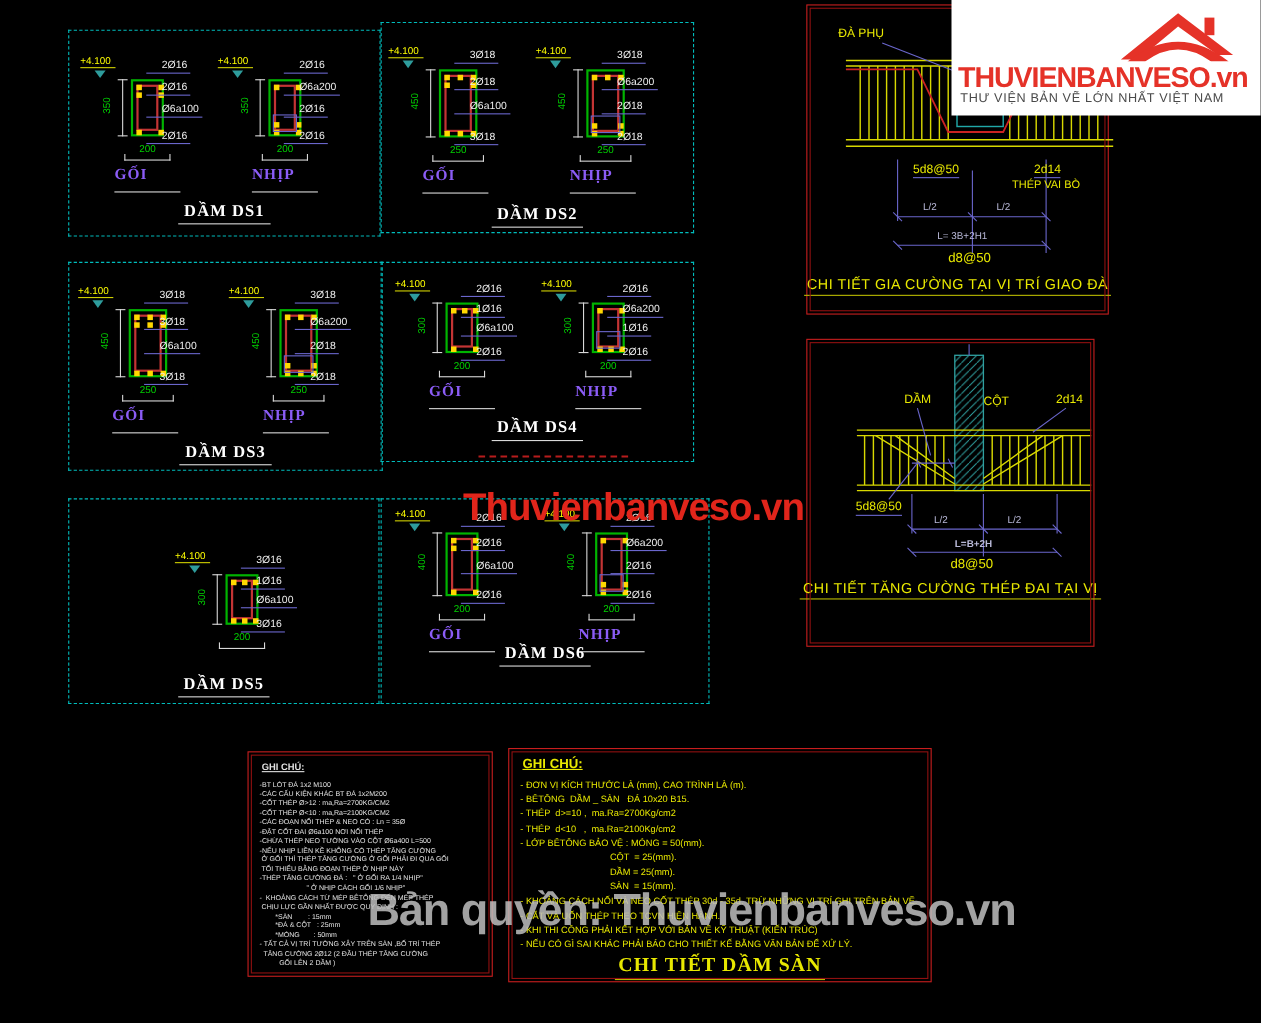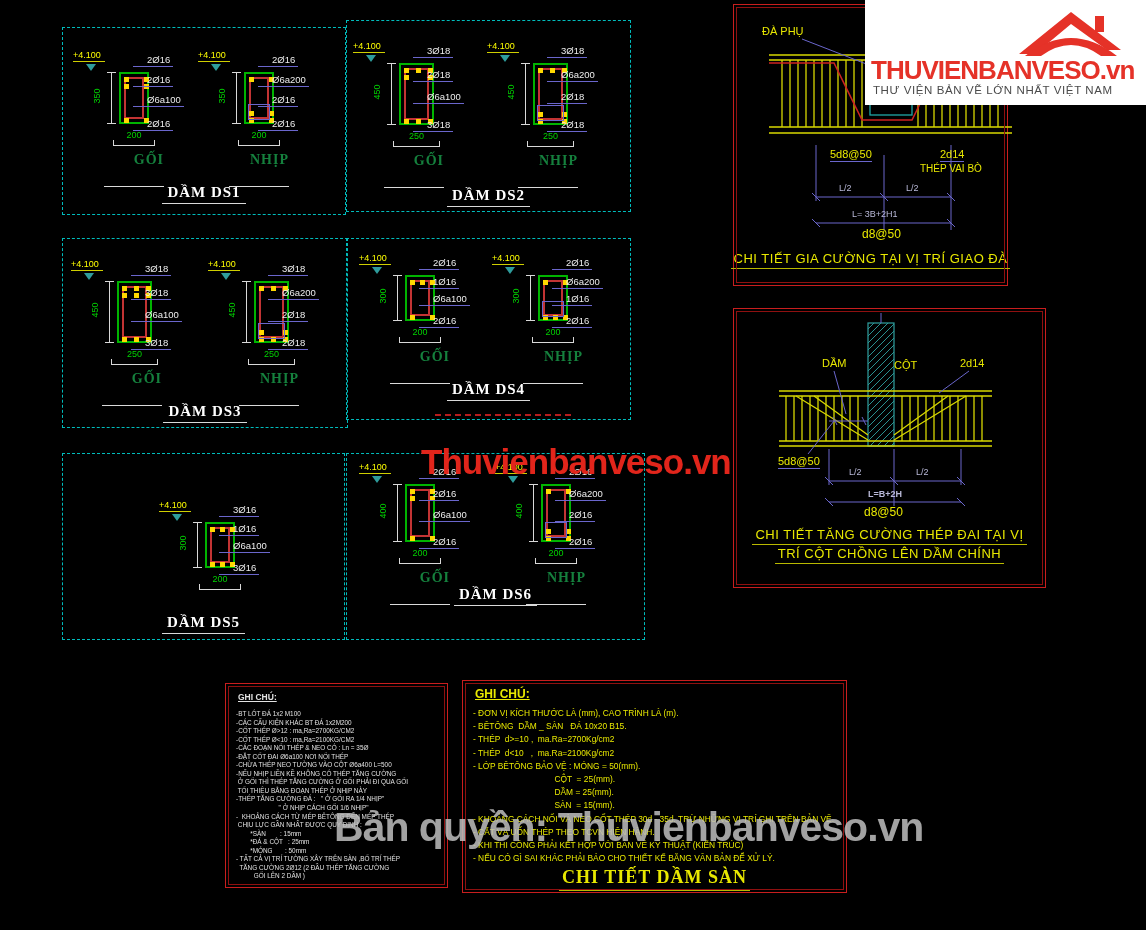--- a/index.html
+++ b/index.html
@@ -18,21 +18,21 @@
   .st{position:absolute;inset:3px;border:2px solid #c33434;}
   .dt{position:absolute;width:5px;height:5px;background:#ffd800;}
   .nr{position:absolute;border:1px solid #6a66cc;box-sizing:border-box;}
   .vl{position:absolute;left:38px;width:1px;background:#d8d8d8;}
   .vl::before{content:"";position:absolute;left:-4px;top:0;width:9px;height:1px;background:#d8d8d8;}
   .vl::after{content:"";position:absolute;left:-4px;bottom:0;width:9px;height:1px;background:#d8d8d8;}
   .vt{position:absolute;left:6px;width:36px;text-align:center;color:#00d200;font-size:9px;transform:rotate(-90deg);}
   .wt{position:absolute;left:46px;color:#00d200;font-size:9px;text-align:center;}
   .wl{position:absolute;left:40px;height:6px;border-bottom:1px solid #d8d8d8;border-left:1px solid #d8d8d8;border-right:1px solid #d8d8d8;box-sizing:border-box;}
   .lb{position:absolute;left:60px;color:#ededed;font-size:9.5px;border-bottom:1px solid #6a66cc;padding:0 3px 1px 14px;white-space:nowrap;}
-  .nm{position:absolute;left:31px;width:60px;text-align:right;color:#15803d;font-family:"Liberation Serif",serif;font-weight:bold;font-size:14px;letter-spacing:1px;border-bottom:1px solid #dadada;padding-bottom:18px;}
+  .nm{position:absolute;left:31px;width:60px;text-align:left;color:#8b5cf6;font-family:"Liberation Serif",serif;font-weight:bold;font-size:14px;letter-spacing:1px;border-bottom:1px solid #dadada;padding-bottom:6px;}
   .pt{position:absolute;left:0;width:100%;display:flex;justify-content:center;}
   .pt span{color:#fff;font-family:"Liberation Serif",serif;font-weight:bold;font-size:15px;letter-spacing:1px;border-bottom:1px solid #dadada;padding:0 5px 2px;}
   
   .ylb{position:absolute;color:#e8e800;font-size:11px;white-space:nowrap;}
   .ylb.u{border-bottom:1px solid #6a66cc;padding-bottom:1px;}
   .glb{position:absolute;color:#b9b9d8;font-size:9px;white-space:nowrap;}
   .dtitle{position:absolute;left:0;width:100%;display:flex;justify-content:center;}
   .dtitle span{color:#e8e800;font-size:13px;letter-spacing:.5px;border-bottom:1px solid #b9b900;padding:0 3px 2px;white-space:nowrap;}
   
   .nh{position:absolute;font-weight:bold;text-decoration:underline;white-space:nowrap;}
@@ -363,21 +363,21 @@
   <div class="ylb" style="left:186px;top:158px;font-size:10px;">THÉP VAI BÒ</div>
   <div class="glb" style="left:105px;top:178px;">L/2</div>
   <div class="glb" style="left:172px;top:178px;">L/2</div>
   <div class="glb" style="left:118px;top:204px;">L= 3B+2H1</div>
   <div class="ylb" style="left:128px;top:222px;font-size:12px;">d8@50</div>
   <div class="dtitle" style="top:246px;">
       <span>CHI TIẾT GIA CƯỜNG TẠI VỊ TRÍ GIAO ĐÀ</span>
     </div>
 </div>
 
-<div class="rpanel" style="left:733px;top:308px;width:313px;height:280px;">
+<div class="rpanel" style="left:733px;top:308px;width:262px;height:280px;">
   <svg width="313" height="280" viewBox="0 0 313 280">
     <defs>
       <pattern id="h1" width="7" height="7" patternUnits="userSpaceOnUse">
         <path d="M0,7 L7,0" stroke="#2fa0a0" stroke-width="0.9" fill="none"></path>
       </pattern>
     </defs>
     <rect x="134" y="14" width="26" height="123" fill="url(#h1)" stroke="#2fa0a0" stroke-width="1.2"></rect>
     <path d="M147,4 V14" stroke="#6a66cc" stroke-width="1"></path>
     <g stroke="#d8d800" stroke-width="1.3" fill="none">
       <path d="M45,82 H258 M45,87 H258 M45,132 H258 M45,137 H258"></path>
@@ -399,23 +399,20 @@
   <div class="ylb" style="left:160px;top:50px;">CỘT</div>
   <div class="ylb" style="left:226px;top:48px;">2d14</div>
   <div class="ylb u" style="left:44px;top:146px;">5d8@50</div>
   <div class="glb" style="left:115px;top:158px;">L/2</div>
   <div class="glb" style="left:182px;top:158px;">L/2</div>
   <div class="glb" style="left:134px;top:180px;font-weight:bold;">L=B+2H</div>
   <div class="ylb" style="left:130px;top:196px;font-size:12px;">d8@50</div>
   <div class="dtitle" style="top:218px;">
       <span>CHI TIẾT TĂNG CƯỜNG THÉP ĐAI TẠI VỊ</span>
     </div>
-  <div class="dtitle" style="top:237px;">
-      <span>TRÍ CỘT CHỒNG LÊN DẦM CHÍNH</span>
-    </div>
 </div>
 
 <div class="rpanel" style="left:225px;top:683px;width:223px;height:205px;">
   <div class="nh" style="left:12px;top:8px;color:#e2e2e2;font-size:8.5px;">GHI CHÚ:</div>
   <div class="nlines nl-w" style="left:10px;top:26px;">-BT LÓT ĐÁ 1x2 M100
 -CÁC CẤU KIỆN KHÁC BT ĐÁ 1x2M200
 -CỐT THÉP Ø&gt;12 : ma,Ra=2700KG/CM2
 -CỐT THÉP Ø&lt;10 : ma,Ra=2100KG/CM2
 -CÁC ĐOẠN NỐI THÉP &amp; NEO CÓ : Ln = 35Ø
 -ĐẶT CỐT ĐAI Ø6a100 NƠI NỐI THÉP

